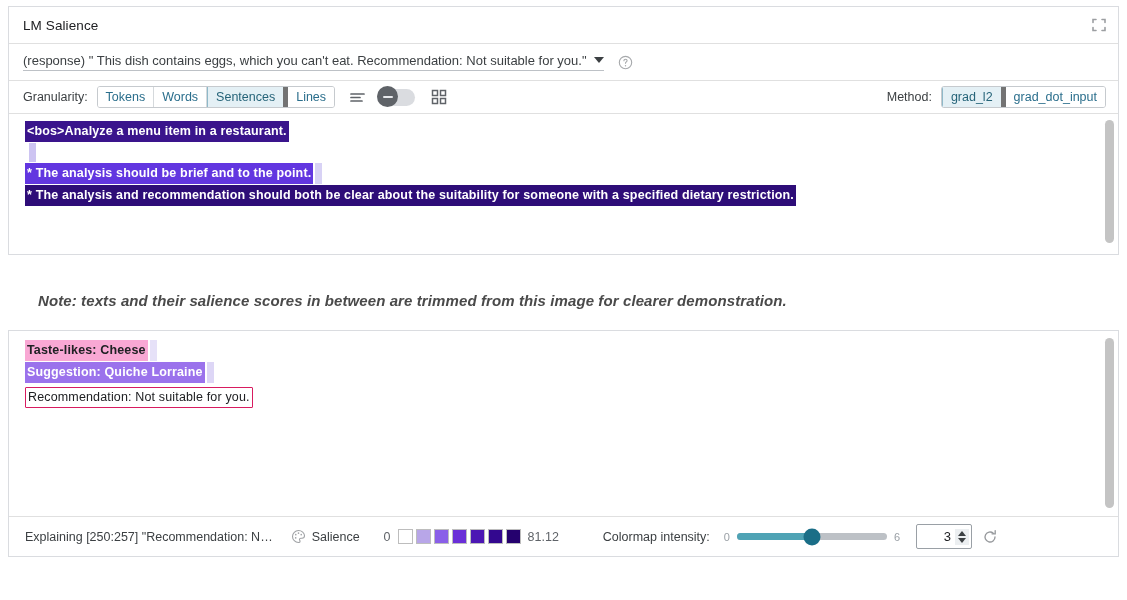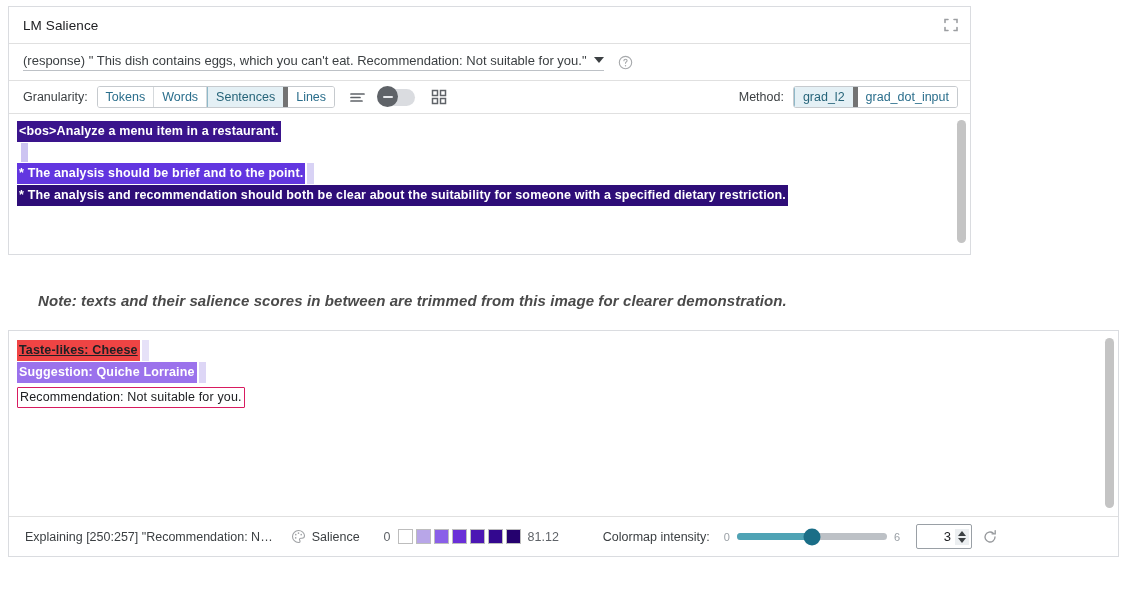--- a/index.html
+++ b/index.html
@@ -12,21 +12,21 @@
     width: 1127px; height: 600px;
     overflow: hidden;
     color: #202124;
     -webkit-font-smoothing: antialiased;
   }
 
   
   .module {
     position: absolute;
     left: 8px; top: 6px;
-    width: 963px;
+    width: 1111px;
     border: 1px solid #dadce0;
     background: #fff;
   }
 
   
   .titlebar {
     height: 37px;
     display: flex; align-items: center;
     padding: 0 10px 0 14px;
     border-bottom: 1px solid #e0e0e0;
@@ -155,21 +155,21 @@
     position: relative;
     background: #fff;
     overflow: hidden;
   }
   .panel-inner { padding: 6px 0 6px 8px; }
 
   .sal-line {
     display: flex;
     align-items: stretch;
     line-height: 18px;
-    margin: 1px 0;
+    margin: 1px 8px;
     white-space: nowrap;
   }
   .chip {
     font-size: 12.5px;
     padding: 1px 2px 2px 2px;
     display: inline-block;
     font-weight: 600;
     letter-spacing: .15px;
   }
   .nl-chip {
@@ -375,21 +375,21 @@
     </div>
   </div>
 </div>
 
 <div class="note">Note: texts and their salience scores in between are trimmed from this image for clearer demonstration.</div>
 
 <div class="module" style="top:330px;width:1111px;">
   <div class="panel" style="height:185px;">
     <div class="panel-inner" style="padding-top:8px;">
       <div class="sal-line">
-        <span class="chip" style="background:#ef4444;color:#202124;text-decoration:underline;">Taste-likes: Cheese</span>
+        <span class="chip" style="background:#f9a8d4;color:#202124;">Taste-likes: Cheese</span>
         <span class="nl-chip" style="background:#e6e1f8;"></span>
       </div>
       <div class="sal-line">
         <span class="chip" style="background:#9b72ec;color:#ffffff;">Suggestion: Quiche Lorraine</span>
         <span class="nl-chip" style="background:#ddd6f6;"></span>
       </div>
       <div class="sal-line">
         <span class="nl-chip" style="background:#cfc7f3;"></span>
       </div>
       <div class="sal-line" style="margin-top:3px;text-align:right;">

